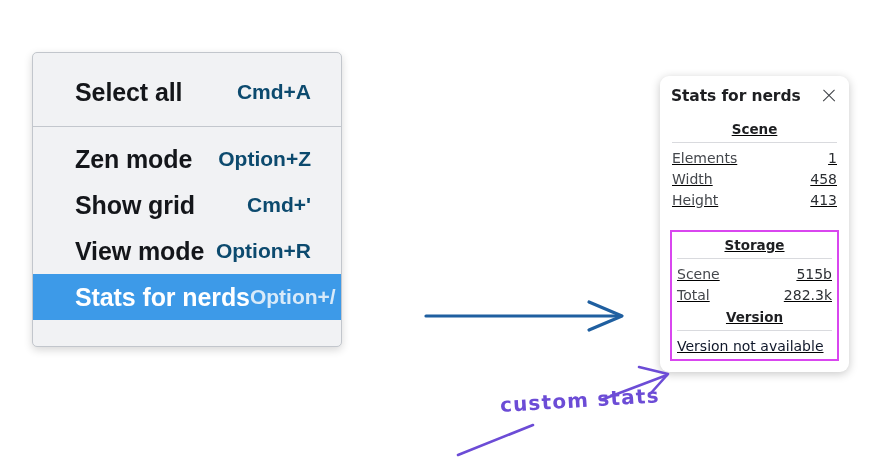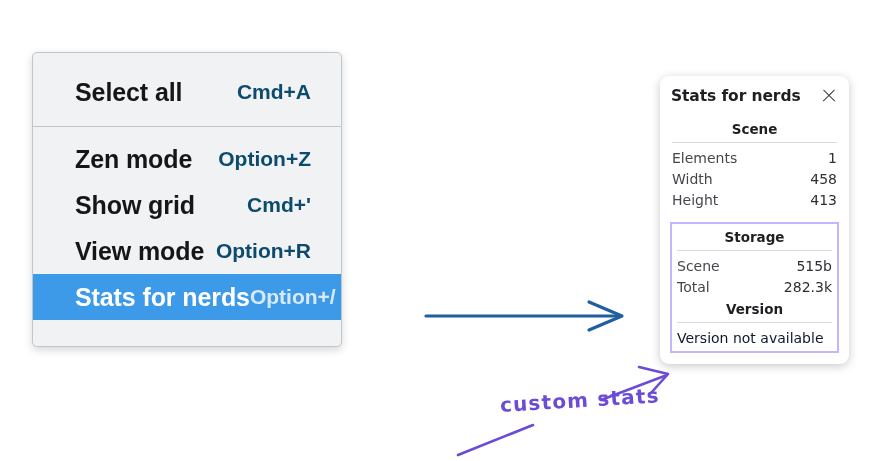--- a/index.html
+++ b/index.html
@@ -101,25 +101,25 @@
     position: absolute;
     left: 1px;
     top: 8px;
     width: 16px;
     height: 1.4px;
     background: #3c3f44;
   }
   .sp-close::before { transform: rotate(45deg); }
   .sp-close::after  { transform: rotate(-45deg); }
 
-  .sp-group { padding: 0 1px; }
+  .sp-group { padding: 0 1px; text-decoration: underline; }
   .sp-group.boxed {
-    border: 2px solid #c4b5fd;
+    border: 2px solid #d946ef;
     padding: 1px 4px 3px 4px;
-    margin-top: 12px;
+    margin-top: 20px;
   }
   .sp-head {
     text-align: center;
     font-size: 13.5px;
     font-weight: bold;
     color: #1e1f22;
     padding: 4px 0 5px 0;
   }
   .sp-rule {
     height: 1px;

